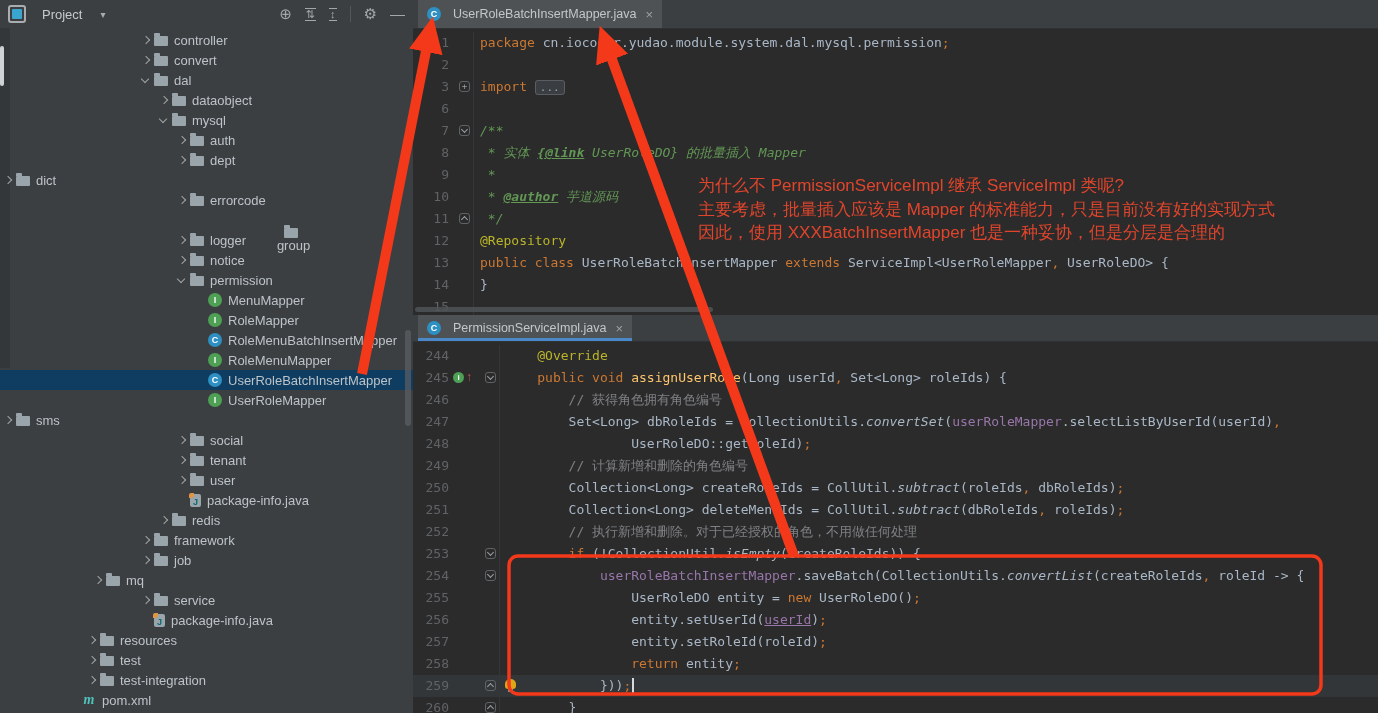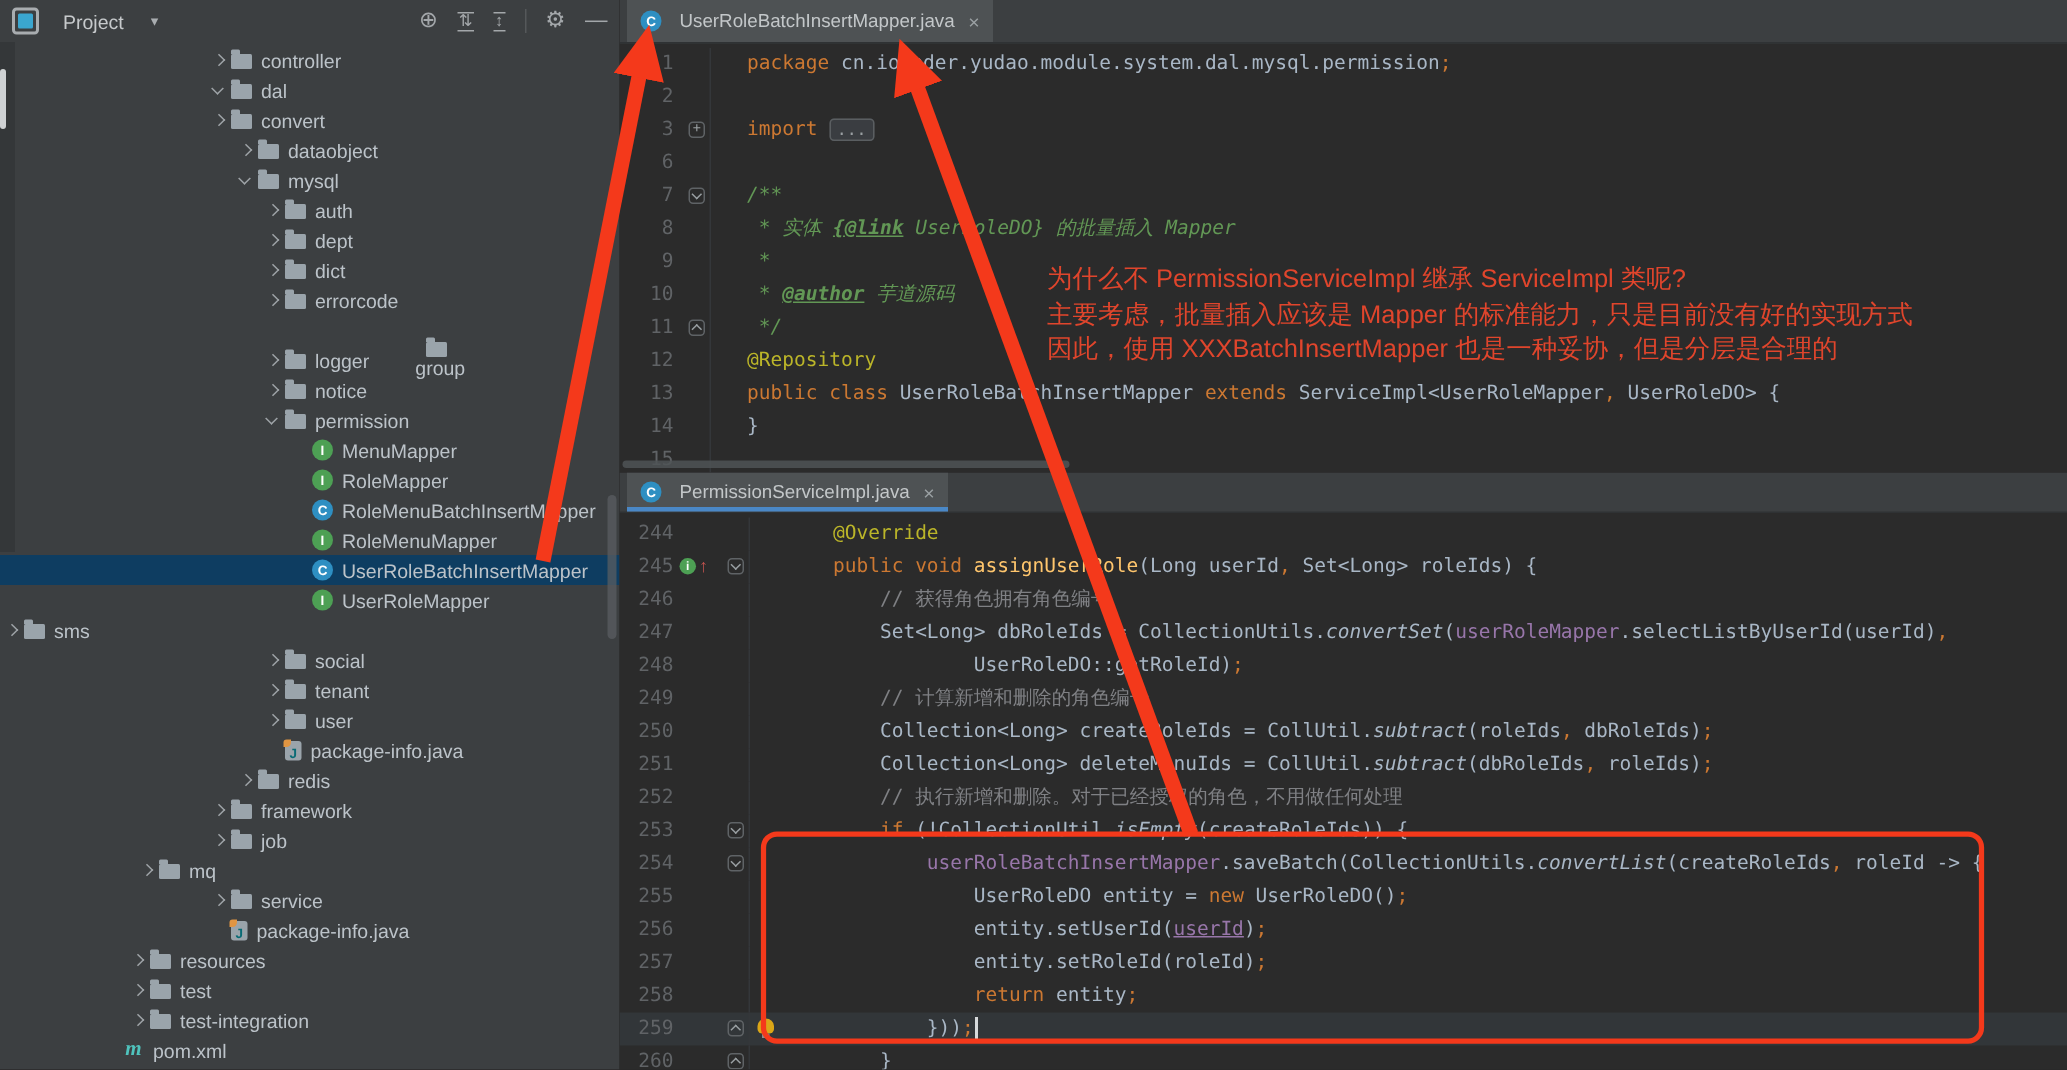--- a/index.html
+++ b/index.html
@@ -51,21 +51,21 @@
   .codewrap{position:absolute;left:0;right:0;top:28px;padding-top:4px;
     font:13px/22px "DejaVu Sans Mono",monospace;white-space:pre}
   .ed-bottom .codewrap{top:26px}
   .cline{height:22px;display:flex;position:relative}
   .cline.cur{background:#323639}
   .lnum{width:30px;padding-left:6px;text-align:right;color:#606366;flex:none}
   .gicons{flex:none;position:relative}
   .ed-top .gicons{width:8px}
   .ed-bottom .gicons{width:34px}
   .fmark{width:16px;flex:none;position:relative;border-right:1px solid #34373a}
-  .ctext{margin-left:24px}
+  .ctext{margin-left:6px}
   .fpill,.fplus{position:absolute;left:2px;top:5px;width:9px;height:9px;border:1px solid #5f6366;border-radius:3px;display:block}
   .fpill.down::after{content:'';position:absolute;left:2px;top:1px;width:4px;height:4px;
     border-right:1.5px solid #9aa0a3;border-bottom:1.5px solid #9aa0a3;transform:rotate(45deg)}
   .fpill.up::after{content:'';position:absolute;left:2px;top:3px;width:4px;height:4px;
     border-right:1.5px solid #9aa0a3;border-bottom:1.5px solid #9aa0a3;transform:rotate(-135deg)}
   .fplus{color:#9aa0a3;font:9px/8px "DejaVu Sans Mono",monospace;text-align:center}
   .ovr{position:absolute;left:4px;top:5px;width:11px;height:11px;border-radius:50%;background:#4da054;
     color:#fff;font:bold 8px/11px "Liberation Sans",sans-serif;text-align:center;font-style:normal}
   .ovrarrow{position:absolute;left:17px;top:2px;color:#c75450;font:bold 12px/16px "Liberation Sans",sans-serif;font-style:normal}
   .bulb{position:absolute;left:92px;top:4px;width:11px;height:10px;background:#dba617;border-radius:50% 50% 30% 30%}
@@ -110,28 +110,28 @@
   </div>
   <div class="stripe"></div>
   <div class="stripe-ind"></div>
   <div class="tree" id="project-tree">
       <div class="trow" style="padding-left: 138px;">
         <span class="chev r"></span>
         <span class="ticon folder"></span>
         <span class="tlabel">controller</span>
       </div>
       <div class="trow" style="padding-left: 138px;">
+        <span class="chev r"></span>
+        <span class="ticon folder"></span>
+        <span class="tlabel">convert</span>
+      </div>
+      <div class="trow" style="padding-left: 138px;">
         <span class="chev d"></span>
         <span class="ticon folder"></span>
         <span class="tlabel">dal</span>
-      </div>
-      <div class="trow" style="padding-left: 138px;">
-        <span class="chev r"></span>
-        <span class="ticon folder"></span>
-        <span class="tlabel">convert</span>
       </div>
       <div class="trow" style="padding-left: 156px;">
         <span class="chev r"></span>
         <span class="ticon folder"></span>
         <span class="tlabel">dataobject</span>
       </div>
       <div class="trow" style="padding-left: 156px;">
         <span class="chev d"></span>
         <span class="ticon folder"></span>
         <span class="tlabel">mysql</span>
@@ -139,21 +139,21 @@
       <div class="trow" style="padding-left: 174px;">
         <span class="chev r"></span>
         <span class="ticon folder"></span>
         <span class="tlabel">auth</span>
       </div>
       <div class="trow" style="padding-left: 174px;">
         <span class="chev r"></span>
         <span class="ticon folder"></span>
         <span class="tlabel">dept</span>
       </div>
-      <div class="trow" style="padding-left: 174px;">
+      <div class="trow" style="">
         <span class="chev r"></span>
         <span class="ticon folder"></span>
         <span class="tlabel">dict</span>
       </div>
       <div class="trow" style="padding-left: 174px;">
         <span class="chev r"></span>
         <span class="ticon folder"></span>
         <span class="tlabel">errorcode</span>
       </div>
       <div class="trow" style="padding-left: 174px; flex-direction: column;">

